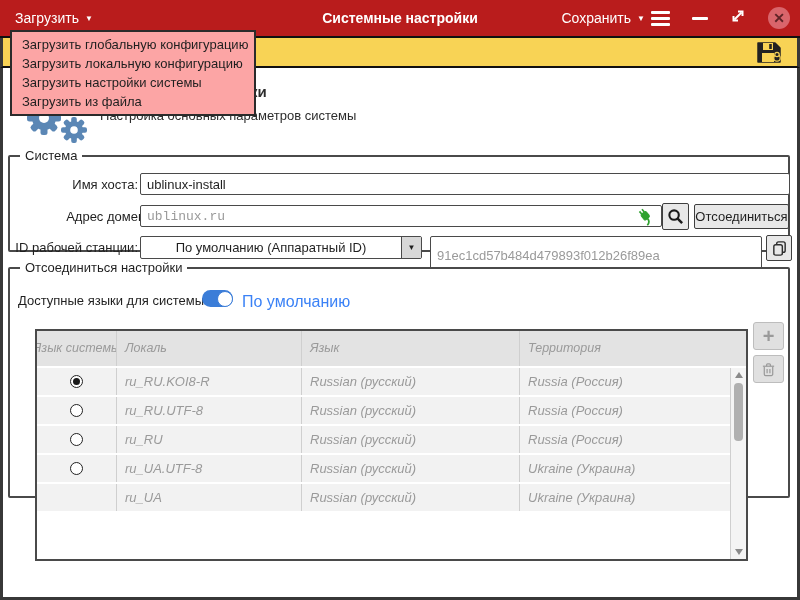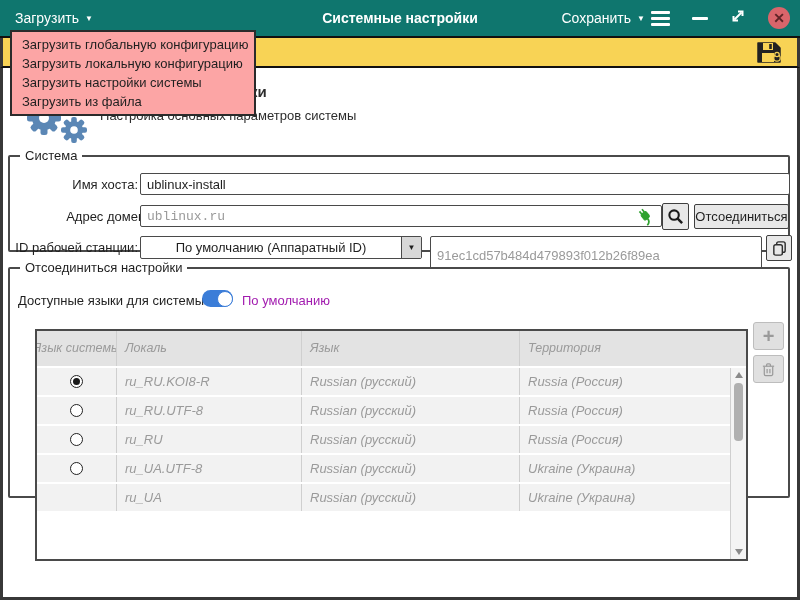--- a/index.html
+++ b/index.html
@@ -2,21 +2,21 @@
 <html><head>
 <meta charset="utf-8">
 <style>
   * { margin:0; padding:0; box-sizing:border-box; }
   html,body { width:800px; height:600px; }
   body { font-family:"Liberation Sans", sans-serif; }
   #app { position:relative; width:800px; height:600px; background:#fff; overflow:hidden; }
 
   
   .titlebar { position:absolute; left:0; top:0; width:800px; height:38px;
-    background:#0f766e; border-bottom:2px solid #101010; color:#fff; }
+    background:#b91c1c; border-bottom:2px solid #101010; color:#fff; }
   .tb-menu-btn { position:absolute; top:0; height:36px; display:flex; align-items:center;
     gap:6px; font-size:14px; color:#fff; cursor:default; }
   .tb-load { left:15px; }
   .tb-save { right:155px; }
   .dd-arrow { font-size:8px; line-height:1; padding-top:2px; }
   .tb-title { position:absolute; left:0; right:0; top:0; height:36px; display:flex;
     align-items:center; justify-content:center; font-size:14px; font-weight:bold; }
   .tb-controls { position:absolute; right:10px; top:0; height:36px; display:flex;
     align-items:center; gap:22px; }
   .hamburger { display:flex; flex-direction:column; gap:3px; width:19px; }
@@ -65,21 +65,21 @@
   .combo-arrow span { font-size:8px; color:#1f1f1f; }
 
   .plug-wrap { position:absolute; }
 
   
   .langs-label { position:absolute; left:8px; top:18px; font-size:13px; color:#1f1f1f; }
   .toggle { position:absolute; left:192px; top:15px; width:31px; height:17px;
     background:#3b7dd8; border-radius:9px; }
   .toggle .knob { position:absolute; right:0px; top:0.5px; width:16px; height:16px;
     background:#fff; border:1.5px solid #3b7dd8; border-radius:50%; }
-  .toggle-state { position:absolute; left:232px; top:18px; font-size:13px; color:#a21caf; }
+  .toggle-state { position:absolute; left:232px; top:18px; font-size:16px; color:#3b82f6; }
 
   
   .loc-table { position:absolute; left:25px; top:54px; width:713px; height:232px;
     border:2px solid #4a4a4a; background:#fff; overflow:hidden;font-style:italic; }
   .t-row { display:flex; width:100%; }
   .t-head { height:37px; background:#e3e3e3; border-bottom:2px solid #fff; }
   .t-cell { flex:none; display:flex; align-items:center; border-right:1px solid #cfcfcf;
     padding:0 8px; font-size:13px; color:#9a9a9a; overflow:hidden; white-space:nowrap; }
   .t-cell.last { border-right:none; flex:1; }
   .c1 { width:80px; justify-content:center; text-align:center; padding:0 2px; }

